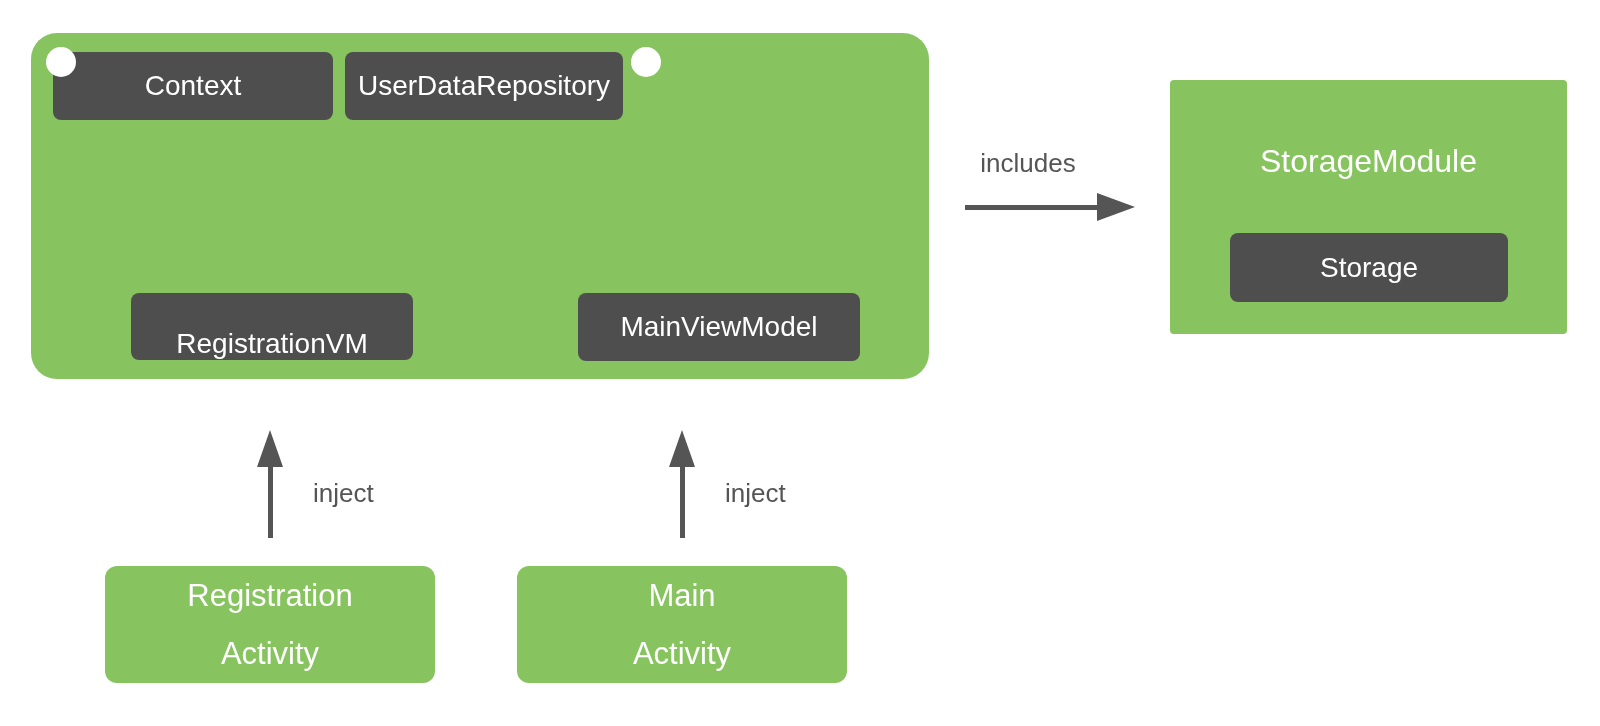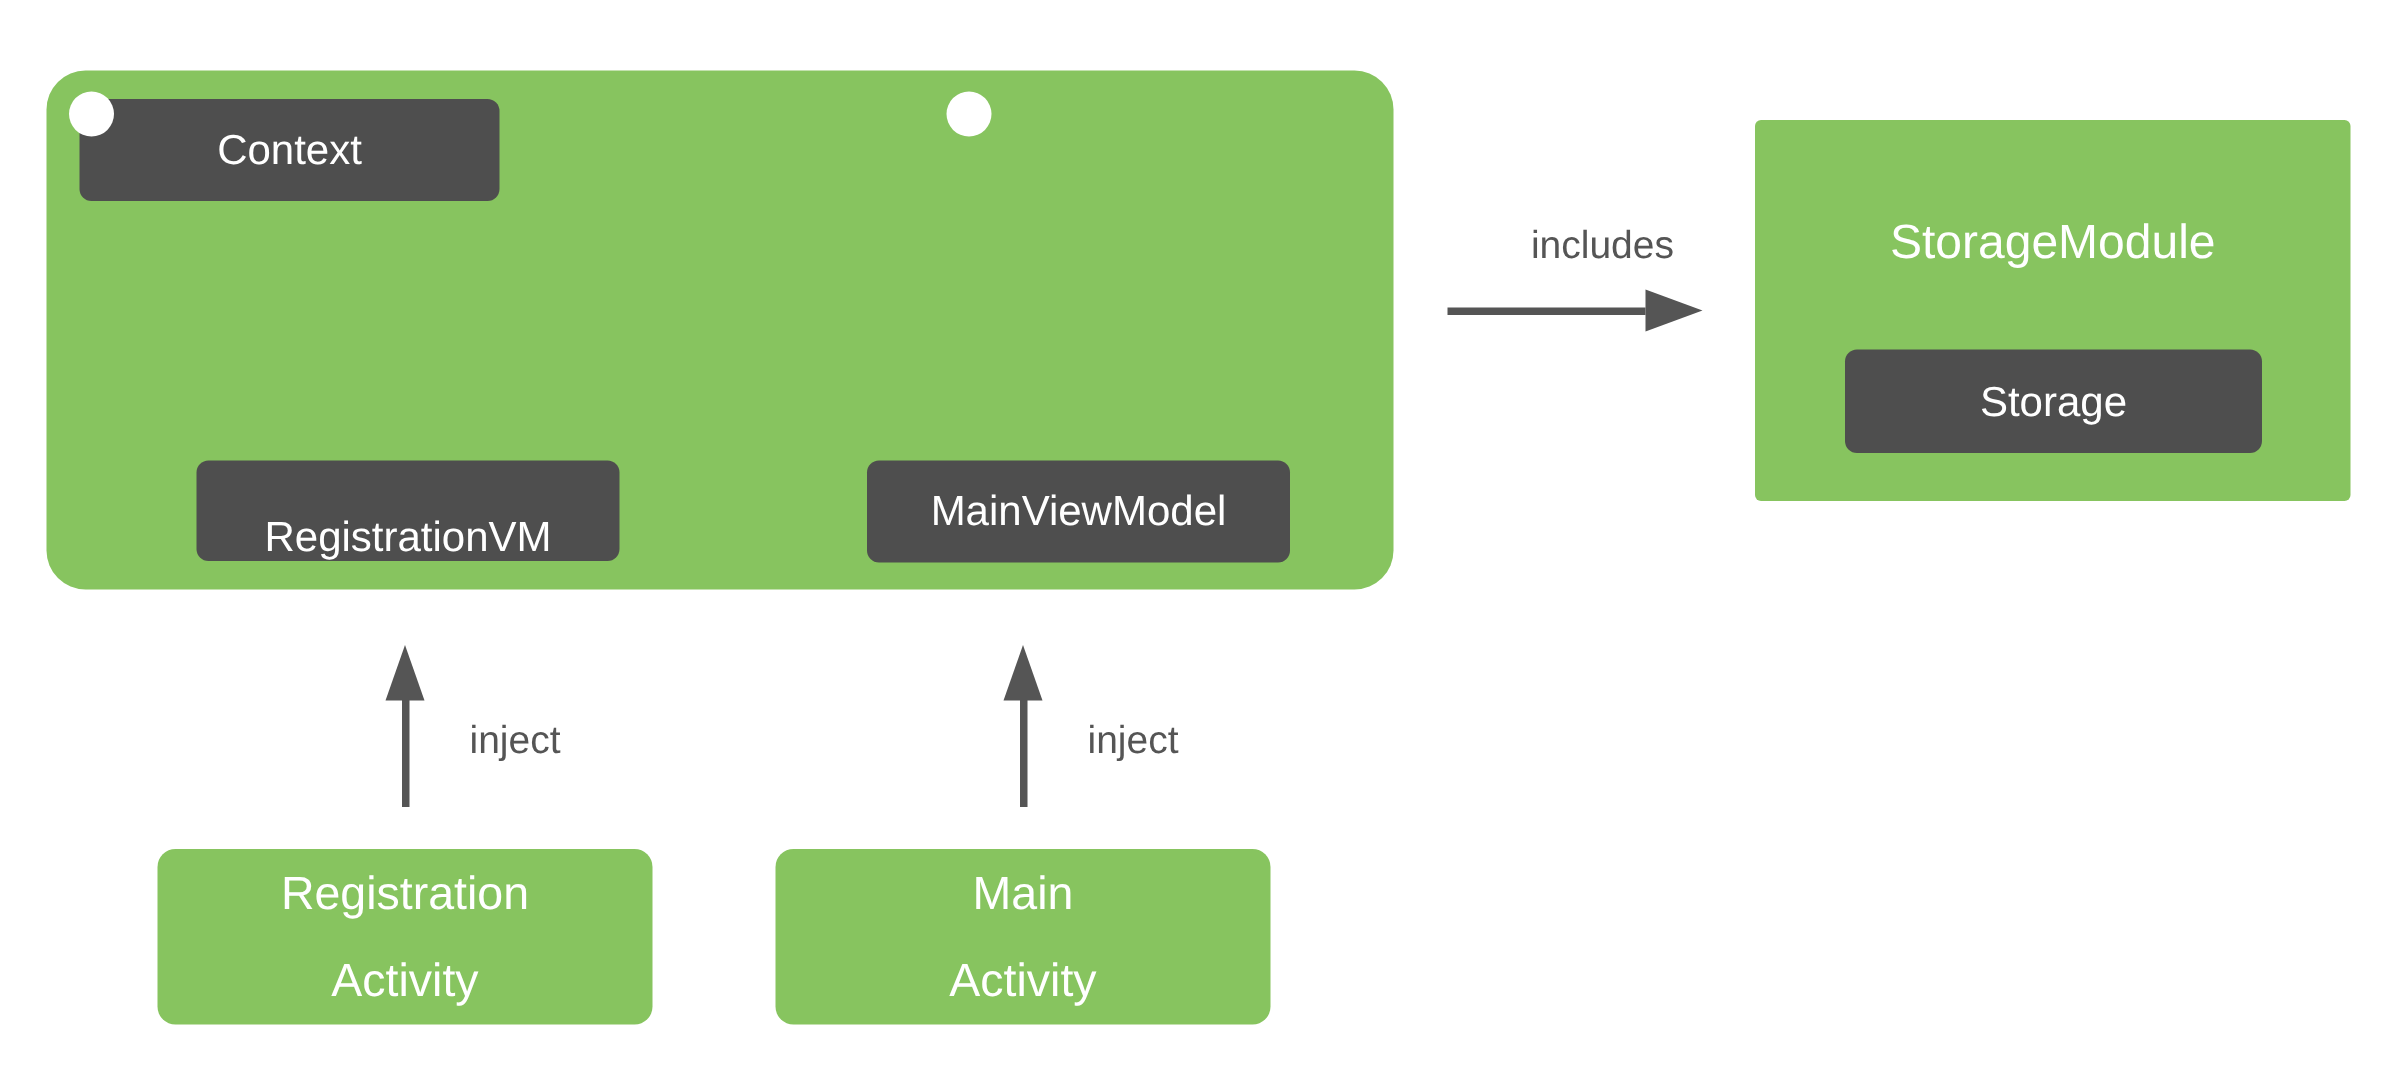--- a/index.html
+++ b/index.html
@@ -8,21 +8,21 @@
     font-family:"Liberation Sans",sans-serif;
   }
   .green-box{
     position:absolute;background:var(--green,#87C45F);color:#ffffff;
   }
   .dark-box{
     position:absolute;background:var(--dark,#4E4E4E);color:#ffffff;
     border-radius:8px;display:flex;align-items:center;justify-content:center;
     font-size:28px;
   }
-  .big-component{left:31px;top:47px;width:898px;height:346px;border-radius:26px;}
+  .big-component{left:31px;top:33px;width:898px;height:346px;border-radius:26px;}
   .dep-ctx{left:22px;top:19px;width:280px;height:68px;}
   .dep-udr{left:314px;top:19px;width:278px;height:68px;}
   .dep-um{left:602px;top:19px;width:288px;height:68px;}
   .vm-reg{left:100px;top:260px;width:282px;height:67px;align-items:flex-end;}
   .vm-main{left:515px;top:260px;width:282px;height:68px;margin-left:32px;}
   .component-title{
     position:absolute;left:0;top:146px;width:100%;text-align:center;
     font-size:46px;line-height:54px;color:#ffffff;
   }
   .scope-dot{
@@ -43,21 +43,21 @@
     height:117px;width:330px;top:566px;border-radius:12px;
     display:flex;align-items:center;justify-content:center;text-align:center;
     font-size:31px;line-height:58px;white-space:pre-line;
   }
   .act-reg{left:105px;}
   .act-main{left:517px;justify-content:center;}
 
   .edge-label{
     position:absolute;color:var(--arrow,#555555);font-size:26px;line-height:30px;
   }
-  .lbl-includes{left:940px;top:148px;width:176px;text-align:right;}
+  .lbl-includes{left:940px;top:148px;width:176px;text-align:center;}
   .lbl-inject-left{left:313px;top:478px;}
   .lbl-inject-right{left:725px;top:478px;}
 
   .hline{
     position:absolute;left:965px;top:205px;width:132px;height:5px;
     background:var(--arrow,#555555);
   }
   .hhead{
     position:absolute;left:1097px;top:193px;width:0;height:0;
     border-top:14px solid transparent;border-bottom:14px solid transparent;
@@ -78,20 +78,23 @@
   .vhead-right{left:669px;}
 </style>
 </head>
 <body>
 
 <div class="canvas">
 
   <div class="green-box big-component">
     <div class="dark-box dep-ctx">
       <span>Context</span>
+    </div>
+    <div class="dark-box dep-udr">
+      <span>UserDataRepository</span>
     </div>
     <span class="scope-dot dot-ctx"></span>
     <span class="scope-dot dot-um"></span>
     <div class="dark-box vm-reg">
       <span>RegistrationVM</span>
     </div>
     <div class="dark-box vm-main">
       <span>MainViewModel</span>
     </div>
   </div>

